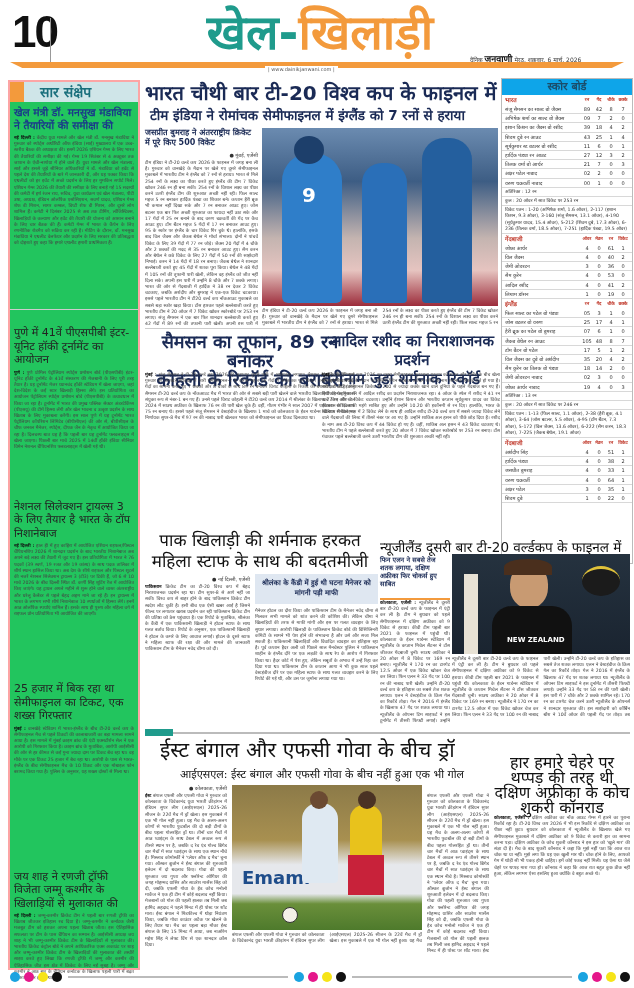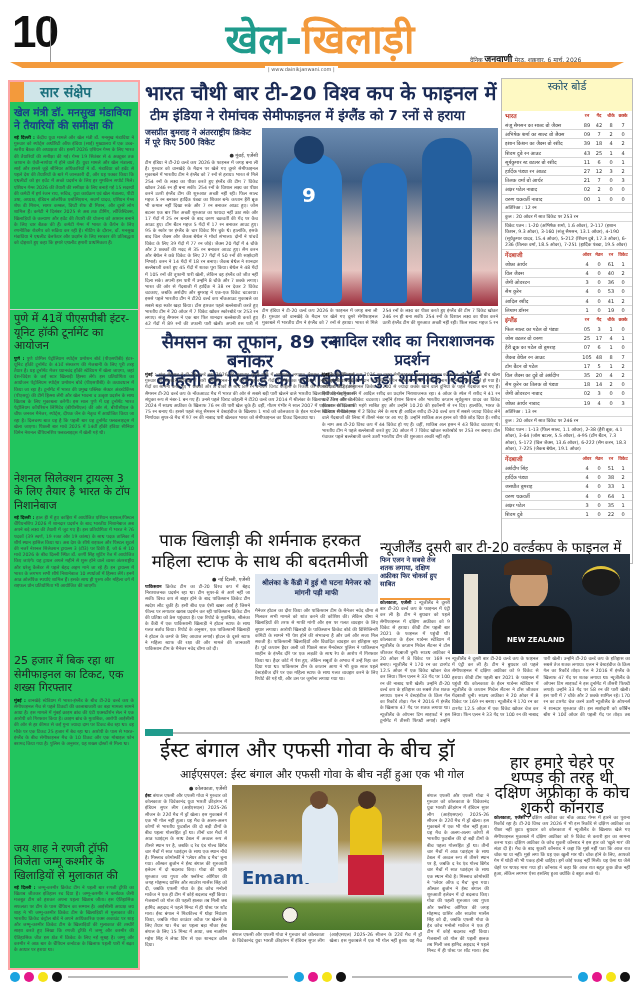--- a/index.html
+++ b/index.html
@@ -1,40 +1,40 @@
 <!DOCTYPE html>
 <html><head>
 <meta charset="utf-8">
 <style>
 *{box-sizing:border-box;margin:0;padding:0}
 html,body{width:634px;height:988px;background:#fff;overflow:hidden}
 body{font-family:"DejaVu Sans",sans-serif;color:#222;position:relative}
 .abs{position:absolute}
 .pagenum{left:12px;top:8px;font-family:"Liberation Sans",sans-serif;font-weight:bold;font-size:44px;line-height:48px;color:#111;letter-spacing:-2px}
 .pagebar{left:50px;top:18px;width:1px;height:44px;background:#999}
-.mast{left:180px;top:11px;width:280px;text-align:center;font-family:"DejaVu Sans",sans-serif;font-weight:bold;font-size:40px;line-height:56px}
+.mast{left:180px;top:4px;width:280px;text-align:center;font-family:"DejaVu Sans",sans-serif;font-weight:bold;font-size:48px;line-height:56px}
 .mast .a{color:#1f9b8c}.mast .b{color:#f39a3c}
 .paper{left:470px;top:52px;font-size:6px;color:#333;white-space:nowrap}
 .paper b{font-size:9px;color:#111}
 .orange-rule{left:10px;top:62px;width:614px;height:6px;background:#f39a3c;clip-path:polygon(0 0,100% 0,98% 100%,2% 100%)}
 .url{left:265px;top:66px;font-size:5px;color:#555;background:#fff;padding:0 3px}
 .text{font-size:4.6px;line-height:6.2px;color:#444;text-align:justify;overflow:hidden}
 .text b{color:#111}
 .col-box{border:2px solid #fca5a5;background:#22c55e}
 .sum-head{background:linear-gradient(90deg,#f39a3c 0 14px,#cfe5e8 14px);height:20px;font-size:14px;font-weight:bold;color:#1a6f7c;padding-left:30px;line-height:20px}
 .h-left{font-size:10.5px;line-height:13px;color:#1a3a8a;font-weight:bold}
 .h-left2{font-size:11px;line-height:13.5px;color:#222}
 .hl-main{font-size:21px;font-weight:bold;color:#1a2a55;line-height:26px;white-space:nowrap}
 .hl-sub{font-size:14.5px;font-weight:bold;color:#1a2a55;line-height:18px;white-space:nowrap}
 .sub-small{font-size:8px;font-weight:bold;color:#1a2a55;line-height:10px}
 .dateline{font-size:5px;color:#333;text-align:right}
 .photo{overflow:hidden}
 .h-mid{font-size:16px;line-height:19px;color:#1a2a55;text-align:center;font-weight:bold}
 .score{left:501px;top:78px;width:132px;height:486px;border:1px solid #bbb;background:#fff}
-.score .title{background:#fef9c3;color:#1a4d6b;font-weight:normal;font-size:11px;text-align:center;height:32px;line-height:16px}
+.score .title{background:#0ea5e9;color:#1a4d6b;font-weight:bold;font-size:11px;text-align:center;height:16px;line-height:16px}
 .srow{display:flex;font-size:5px;line-height:9.2px;height:9.2px;border-bottom:1px solid #d8d8d8;padding:0 3px;color:#333}
 .srow .n{flex:1;white-space:nowrap;overflow:hidden}
 .srow .c{width:12px;text-align:center}
 .shead{display:flex;font-size:6px;color:#c0392b;font-weight:bold;padding:0 3px;line-height:10px;height:10px}
 .shead .n{flex:1}
 .shead .c{width:12px;text-align:center;font-size:4.5px}
 .snote{font-size:4.6px;line-height:6.2px;padding:1px 3px;border-bottom:1px solid #d8d8d8;color:#333}
 .cmyk{display:flex;gap:4px}
 .cmyk span{width:10px;height:10px;border-radius:50%}
 .greyline{height:2px;background:#bbb}
@@ -55,21 +55,21 @@
 </div>
 <div class="abs orange-rule"></div>
 <div class="abs url">| www.dainikjanwani.com |</div>
 
 <div class="abs col-box" style="left:8px;top:80px;width:132px;height:890px">
   <div class="sum-head">सार संक्षेप</div>
   <div style="padding:4px 4px">
     <div class="h-left">खेल मंत्री डॉ. मनसुख मंडाविया ने तैयारियों की समीक्षा की</div>
     <div class="text" style="height:170px;margin-top:3px"><b>नई दिल्ली :</b> <span>केंद्रीय युवा मामले और खेल मंत्री डॉ. मनसुख मंडाविया ने गुरुवार को स्पोर्ट्स अथॉरिटी ऑफ इंडिया (साई) मुख्यालय में एक उच्च-स्तरीय बैठक की अध्यक्षता की। इसमें 2026 एशियन गेम्स के लिए भारत की तैयारियों की समीक्षा की गई। गेम्स 19 सितंबर से 4 अक्टूबर तक जापान के ऐची-नागोया में होने वाले हैं। युवा मामले और खेल मंत्रालय, साई और इससे जुड़े सीनियर अधिकारियों ने डॉ. मंडाविया को इवेंट से पहले देश की तैयारियों के बारे में जानकारी दी, और यह पक्का किया कि एथलीटों को हर इवेंट में अच्छे प्रदर्शन के लिए हर मुमकिन सपोर्ट मिले। एशियन गेम्स 2026 की तैयारी की समीक्षा के लिए बनाई गई 15 सदस्यों की कमेटी में हर्ष रंजन राय, सचिव, युवा कार्यक्रम एवं खेल मंत्रालय, पीटी उषा, अध्यक्ष, इंडियन ओलंपिक एसोसिएशन, सवर्ण यादव, एशियन गेम्स शेफ डी मिशन, सागर कम्बल, डिप्टी शेफ डी मिशन, और दूसरे लोग शामिल हैं। कमेटी ने दिसंबर 2025 से अब तक टीमिंग, लॉजिस्टिक्स, खिलाड़ियों के कल्याण और इवेंट की तैयारी की योजना को आसान बनाने के लिए चार बैठक की हैं। कमेटी गेम्स में भारत के कैंपेन के लिए रणनीतिक रोडमैप को सक्रिय कर रही है। मीटिंग के दौरान, डॉ. मनसुख मंडाविया ने एथलीट वेलफेयर और प्रदर्शन के लिए सरकार की प्रतिबद्धता को दोहराते हुए कहा कि हमारे एथलीट हमारी प्राथमिकता हैं।</span></div>
   </div>
-  <div style="padding:2px 4px;border-top:1px solid #ccc">
+  <div style="padding:16px 4px;border-top:1px solid #ccc">
     <div class="h-left2">पुणे में 41वें पीएसपीबी इंटर-यूनिट हॉकी टूर्नामेंट का आयोजन</div>
     <div class="text" style="height:112px;margin-top:3px"><b>पुणे :</b> <span>पुणे प्रोमिस पेट्रोलियम स्पोर्ट्स प्रमोशन बोर्ड (पीएसपीबी) इंटर-यूनिट हॉकी टूर्नामेंट के 41वें संस्करण की मेजबानी के लिए पूरी तरह तैयार है। यह टूर्नामेंट मेजर ध्यानचंद हॉकी स्टेडियम में खेला जाएगा, जहां देश-विदेश के कई स्टार खिलाड़ी हिस्सा लेंगे। इस प्रतियोगिता का आयोजन पेट्रोलियम स्पोर्ट्स प्रमोशन बोर्ड (पीएसपीबी) के तत्वावधान में किया जा रहा है। टूर्नामेंट में भारत की प्रमुख पब्लिक सेक्टर अंडरटेकिंग्स (पीएसयू) की टीमें हिस्सा लेंगी और खेल भावना व उत्कृष्ट प्रदर्शन के साथ खिताब के लिए मुकाबला करेंगी। इस साल पुणे में यह टूर्नामेंट भारत पेट्रोलियम कॉर्पोरेशन लिमिटेड (बीपीसीएल) की ओर से, बीपीसीएल के चीफ जनरल मैनेजर, स्पोर्ट्स, दीपक जैन के नेतृत्व में आयोजित किया जा रहा है। दिलचस्प बात यह है कि पहली बार यह टूर्नामेंट फ्लडलाइट्स में खेला जाएगा। पिछली बार मार्च 2025 में 14वीं हॉकी इंडिया सीनियर विमेन नेशनल चैंपियनशिप फ्लडलाइट्स में खेली गई थी।</span></div>
   </div>
   <div style="padding:2px 4px">
     <div class="h-left2">नेशनल सिलेक्शन ट्रायल्स 3 के लिए तैयार है भारत के टॉप निशानेबाज</div>
     <div class="text" style="height:135px;margin-top:3px"><b>नई दिल्ली :</b> <span>हाल ही में हुए काहिरा में आयोजित एशियन राइफल/पिस्टल चैंपियनशिप 2026 में शानदार प्रदर्शन के बाद भारतीय निशानेबाज अब अपने बड़े लक्ष्य की तैयारी में जुट गए हैं। इस प्रतियोगिता में भारत ने 76 पदकों (39 स्वर्ण, 19 रजत और 19 कांस्य) के साथ पदक तालिका में शीर्ष स्थान हासिल किया था। अब देश के शीर्ष राइफल और पिस्टल शूटर्स की नजरें नेशनल सिलेक्शन ट्रायल्स 3 (टी3) पर टिकी हैं, जो 6 से 10 मार्च 2026 के बीच दिल्ली स्थित डॉ. कर्णी सिंह शूटिंग रेंज में आयोजित किए जाएंगे। यह ट्रायल अगले महीने से शुरू होने वाले व्यस्त अंतरराष्ट्रीय और घरेलू कैलेंडर से पहले बेहद अहम माने जा रहे हैं। इन ट्रायल्स में भारत के लगभग सभी शीर्ष निशानेबाज 10 स्पर्धाओं में हिस्सा लेंगे। इनमें आठ ओलंपिक स्पर्धाएं शामिल हैं। इसके साथ ही पुरुष और महिला वर्ग में राइफल प्रोन प्रतियोगिता भी आयोजित की जाएगी।</span></div>
   </div>
   <div style="padding:2px 4px">
     <div class="h-left2">25 हजार में बिक रहा था सेमीफाइनल का टिकट, एक शख्स गिरफ्तार</div>
     <div class="text" style="height:140px;margin-top:3px"><b>मुंबई :</b> <span>वानखेड़े स्टेडियम में भारत-इंग्लैंड के बीच टी-20 वर्ल्ड कप के सेमीफाइनल मैच से पहले टिकटों की कालाबाजारी का बड़ा मामला सामने आया है। इस मामले में मुंबई क्राइम ब्रांच की एंटी एक्सटॉर्शन सेल ने एक आरोपी को गिरफ्तार किया है। क्राइम ब्रांच के मुताबिक, आरोपी आईसीसी की ओर से हर कीमत से कई गुना ज्यादा दाम पर टिकट बेच रहा था। वह मौके पर एक टिकट 25 हजार में बेच रहा था। आरोपी के पास से भारत-इंग्लैंड के बीच सेमीफाइनल मैच के 10 टिकट और एक मोबाइल फोन बरामद किया गया है। पुलिस के अनुसार, यह शख्स दोस्तों से मिला था।</span></div>

